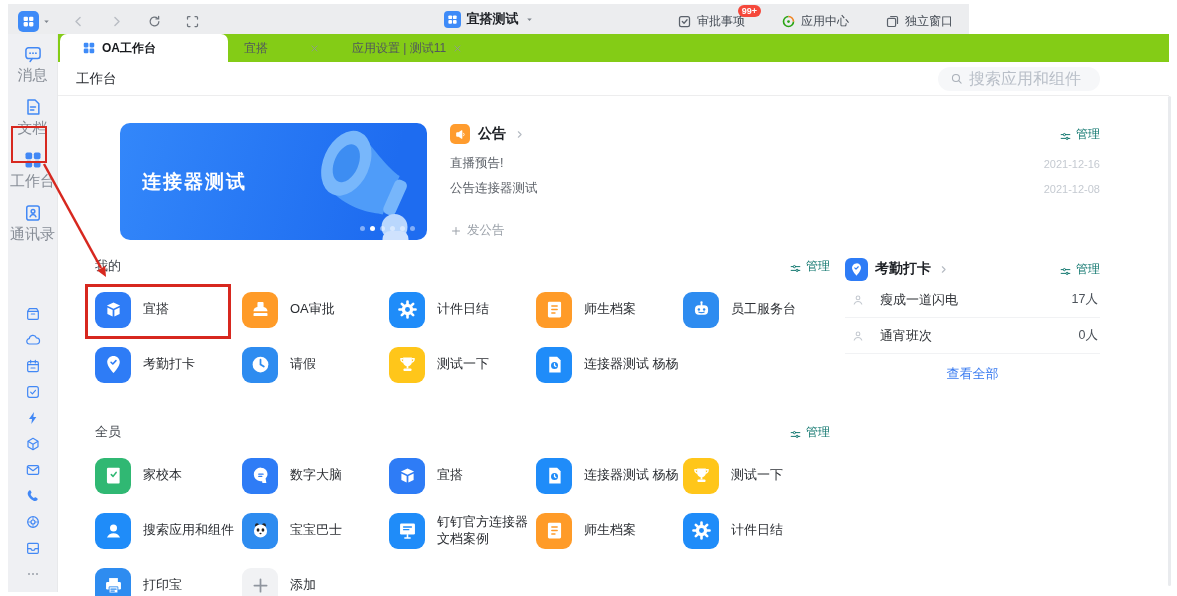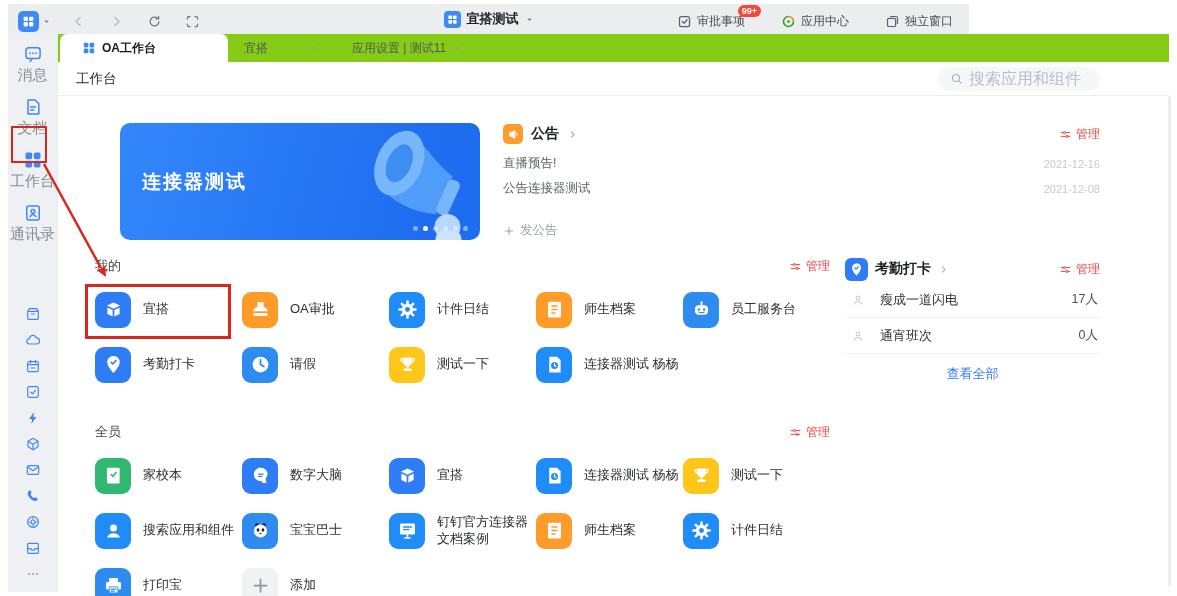--- a/index.html
+++ b/index.html
@@ -47,34 +47,34 @@
 .main { position:absolute; left:58px; top:62px; width:1111px; height:534px; background:#fff; }
 .ws-header { height:34px; border-bottom:1px solid #ededee; display:flex; align-items:center; padding:0 69px 0 18px; }
 .ws-title { font-size:13.5px; color:#26292e; }
 .search { margin-left:auto; display:flex; align-items:center; gap:6px; background:#f6f7f9; border-radius:14px; height:24px; padding:0 12px; width:162px; cursor:text; }
 .search .ic { width:13px; height:13px; color:#aab0b9; }
 .search input { border:none; background:transparent; outline:none; font-size:16px; color:#5c6168; width:100%; }
 .search input::placeholder { color:#b9bfc8; }
 
 .content { position:relative; padding:27px 69px 0 37px; height:500px; }
 .hero-row { display:flex; margin-bottom:15px; height:118px; }
-.banner { width:360px; height:117px; border-radius:10px; margin-left:25px; margin-right:23px; background:linear-gradient(105deg,#3387fa 0%,#1e6cf0 85%); position:relative; overflow:hidden; flex-shrink:0; cursor:pointer; }
+.banner { width:307px; height:117px; border-radius:10px; margin-left:25px; margin-right:23px; background:linear-gradient(105deg,#3387fa 0%,#1e6cf0 85%); position:relative; overflow:hidden; flex-shrink:0; cursor:pointer; }
 .banner-title { position:absolute; left:22px; top:50%; transform:translateY(-50%); color:#fff; font-size:19px; font-weight:bold; letter-spacing:2px; }
 .banner-art { position:absolute; right:-4px; top:-14px; width:155px; height:150px; }
 .banner-dots { position:absolute; right:12px; bottom:9px; display:flex; gap:5px; }
 .dot { width:5px; height:5px; border-radius:50%; background:rgba(255,255,255,.45); cursor:pointer; }
 .dot.active { background:#fff; }
 
 .announce { flex:1; display:flex; flex-direction:column; }
 .ann-head { display:flex; align-items:center; gap:8px; height:22px; }
 .ann-icon { width:20px; height:20px; border-radius:5px; background:#ff9c2e; color:#fff; display:flex; align-items:center; justify-content:center; }
 .ann-icon .ic { width:13px; height:13px; }
 .ann-title { font-size:14px; font-weight:bold; color:#1d2025; }
 .chev { width:11px; height:11px; color:#b4bac2; }
-.manage { margin-left:auto; display:flex; align-items:center; gap:4px; font-size:12px; color:#ef4444; cursor:pointer; }
+.manage { margin-left:auto; display:flex; align-items:flex-end; gap:4px; font-size:12px; color:#0f766e; cursor:pointer; }
 .manage .ic { width:13px; height:13px; }
 .ann-items { margin-top:10px; display:flex; flex-direction:column; gap:8px; }
 .ann-item { display:flex; align-items:center; font-size:12.5px; color:#5c6168; cursor:pointer; }
 .ann-date { margin-left:auto; font-size:11px; color:#c5cad1; }
 .ann-post { margin-top:auto; display:flex; align-items:center; gap:5px; font-size:12.5px; color:#9ba1a9; cursor:pointer; padding-bottom:2px; }
 .ann-post .ic { width:12px; height:12px; }
 
 .body-row { display:flex; gap:15px; }
 .sections { width:735px; flex-shrink:0; }
 .section { margin-bottom:30px; }

